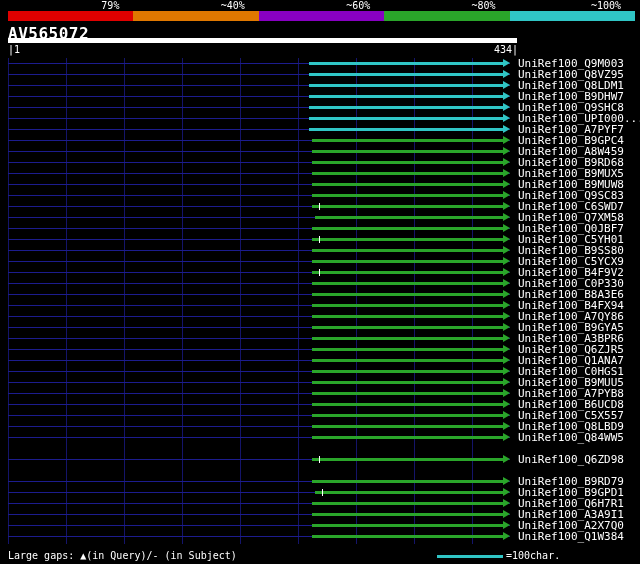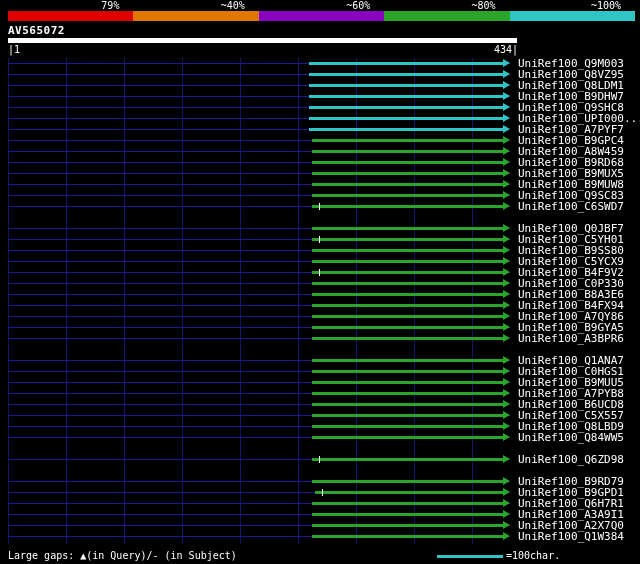--- a/index.html
+++ b/index.html
@@ -1,21 +1,21 @@
 <!DOCTYPE html>
 <html><head>
 <meta charset="utf-8">
 <style>
   html,body{margin:0;padding:0;background:#000;}
   .screen{position:relative;width:640px;height:564px;background:#000;overflow:hidden;font-family:"DejaVu Sans Mono",monospace;}
   .scale{position:absolute;top:1px;left:8px;width:627px;display:flex;}
   .seg{flex:1;}
   .seg-label{height:9px;line-height:9px;font-size:10px;color:#fff;text-align:right;padding-right:14px;box-sizing:border-box;}
   .seg-color{height:10px;margin-top:1px;}
-  .query-name{position:absolute;top:24px;left:8px;font-size:11px;font-weight:bold;color:#fff;letter-spacing:0.5px;}
+  .query-name{position:absolute;top:24px;left:8px;font-size:16px;font-weight:bold;color:#fff;letter-spacing:0.5px;}
   .query-bar{position:absolute;top:38px;left:8px;width:509px;height:5px;background:#fff;}
   .ruler{position:absolute;top:44px;left:8px;width:510px;height:12px;color:#fff;font-size:10px;line-height:12px;}
   .ruler-start{position:absolute;left:0;top:0;}
   .ruler-end{position:absolute;right:0;top:0;}
   .rows{position:absolute;top:58px;left:8px;width:631px;height:486px;}
   .grid{position:absolute;left:0;top:0;width:503px;height:100%;
         background-image:repeating-linear-gradient(to right,#14146a 0px,#14146a 1px,transparent 1px,transparent 57.97px);}
   .hit-row{position:absolute;left:0;width:100%;height:11px;}
   .baseline{position:absolute;left:0;top:5px;width:502px;height:1px;background:#1c1c8e;}
   .bar{position:absolute;top:4px;height:3px;cursor:pointer;}
@@ -172,20 +172,28 @@
         <div class="hit-label">UniRef100_Q9SC83</div>
       </div>
       <div class="hit-row" style="top: 143px;">
         <div class="baseline"></div>
         <div class="bar" style="left: 303.751px; width: 191.249px; background: rgb(42, 165, 42);">
           <div class="arrowhead" style="border-left-color: rgb(42, 165, 42);"></div>
           <div class="gap-tick" style="left: 6.95612px;"></div>
         </div>
         <div class="hit-label">UniRef100_C6SWD7</div>
       </div>
+      <div class="hit-row" style="top: 154px;">
+        <div class="baseline"></div>
+        <div class="bar" style="left: 307.229px; width: 187.771px; background: rgb(42, 165, 42);">
+          <div class="arrowhead" style="border-left-color: rgb(42, 165, 42);"></div>
+
+        </div>
+        <div class="hit-label">UniRef100_Q7XM58</div>
+      </div>
       <div class="hit-row" style="top: 165px;">
         <div class="baseline"></div>
         <div class="bar" style="left: 303.751px; width: 191.249px; background: rgb(42, 165, 42);">
           <div class="arrowhead" style="border-left-color: rgb(42, 165, 42);"></div>
 
         </div>
         <div class="hit-label">UniRef100_Q0JBF7</div>
       </div>
       <div class="hit-row" style="top: 176px;">
         <div class="baseline"></div>
@@ -259,20 +267,28 @@
         </div>
         <div class="hit-label">UniRef100_B9GYA5</div>
       </div>
       <div class="hit-row" style="top: 275px;">
         <div class="baseline"></div>
         <div class="bar" style="left: 303.751px; width: 191.249px; background: rgb(42, 165, 42);">
           <div class="arrowhead" style="border-left-color: rgb(42, 165, 42);"></div>
 
         </div>
         <div class="hit-label">UniRef100_A3BPR6</div>
+      </div>
+      <div class="hit-row" style="top: 286px;">
+        <div class="baseline"></div>
+        <div class="bar" style="left: 303.751px; width: 191.249px; background: rgb(42, 165, 42);">
+          <div class="arrowhead" style="border-left-color: rgb(42, 165, 42);"></div>
+
+        </div>
+        <div class="hit-label">UniRef100_Q6ZJR5</div>
       </div>
       <div class="hit-row" style="top: 297px;">
         <div class="baseline"></div>
         <div class="bar" style="left: 303.751px; width: 191.249px; background: rgb(42, 165, 42);">
           <div class="arrowhead" style="border-left-color: rgb(42, 165, 42);"></div>
 
         </div>
         <div class="hit-label">UniRef100_Q1ANA7</div>
       </div>
       <div class="hit-row" style="top: 308px;">

